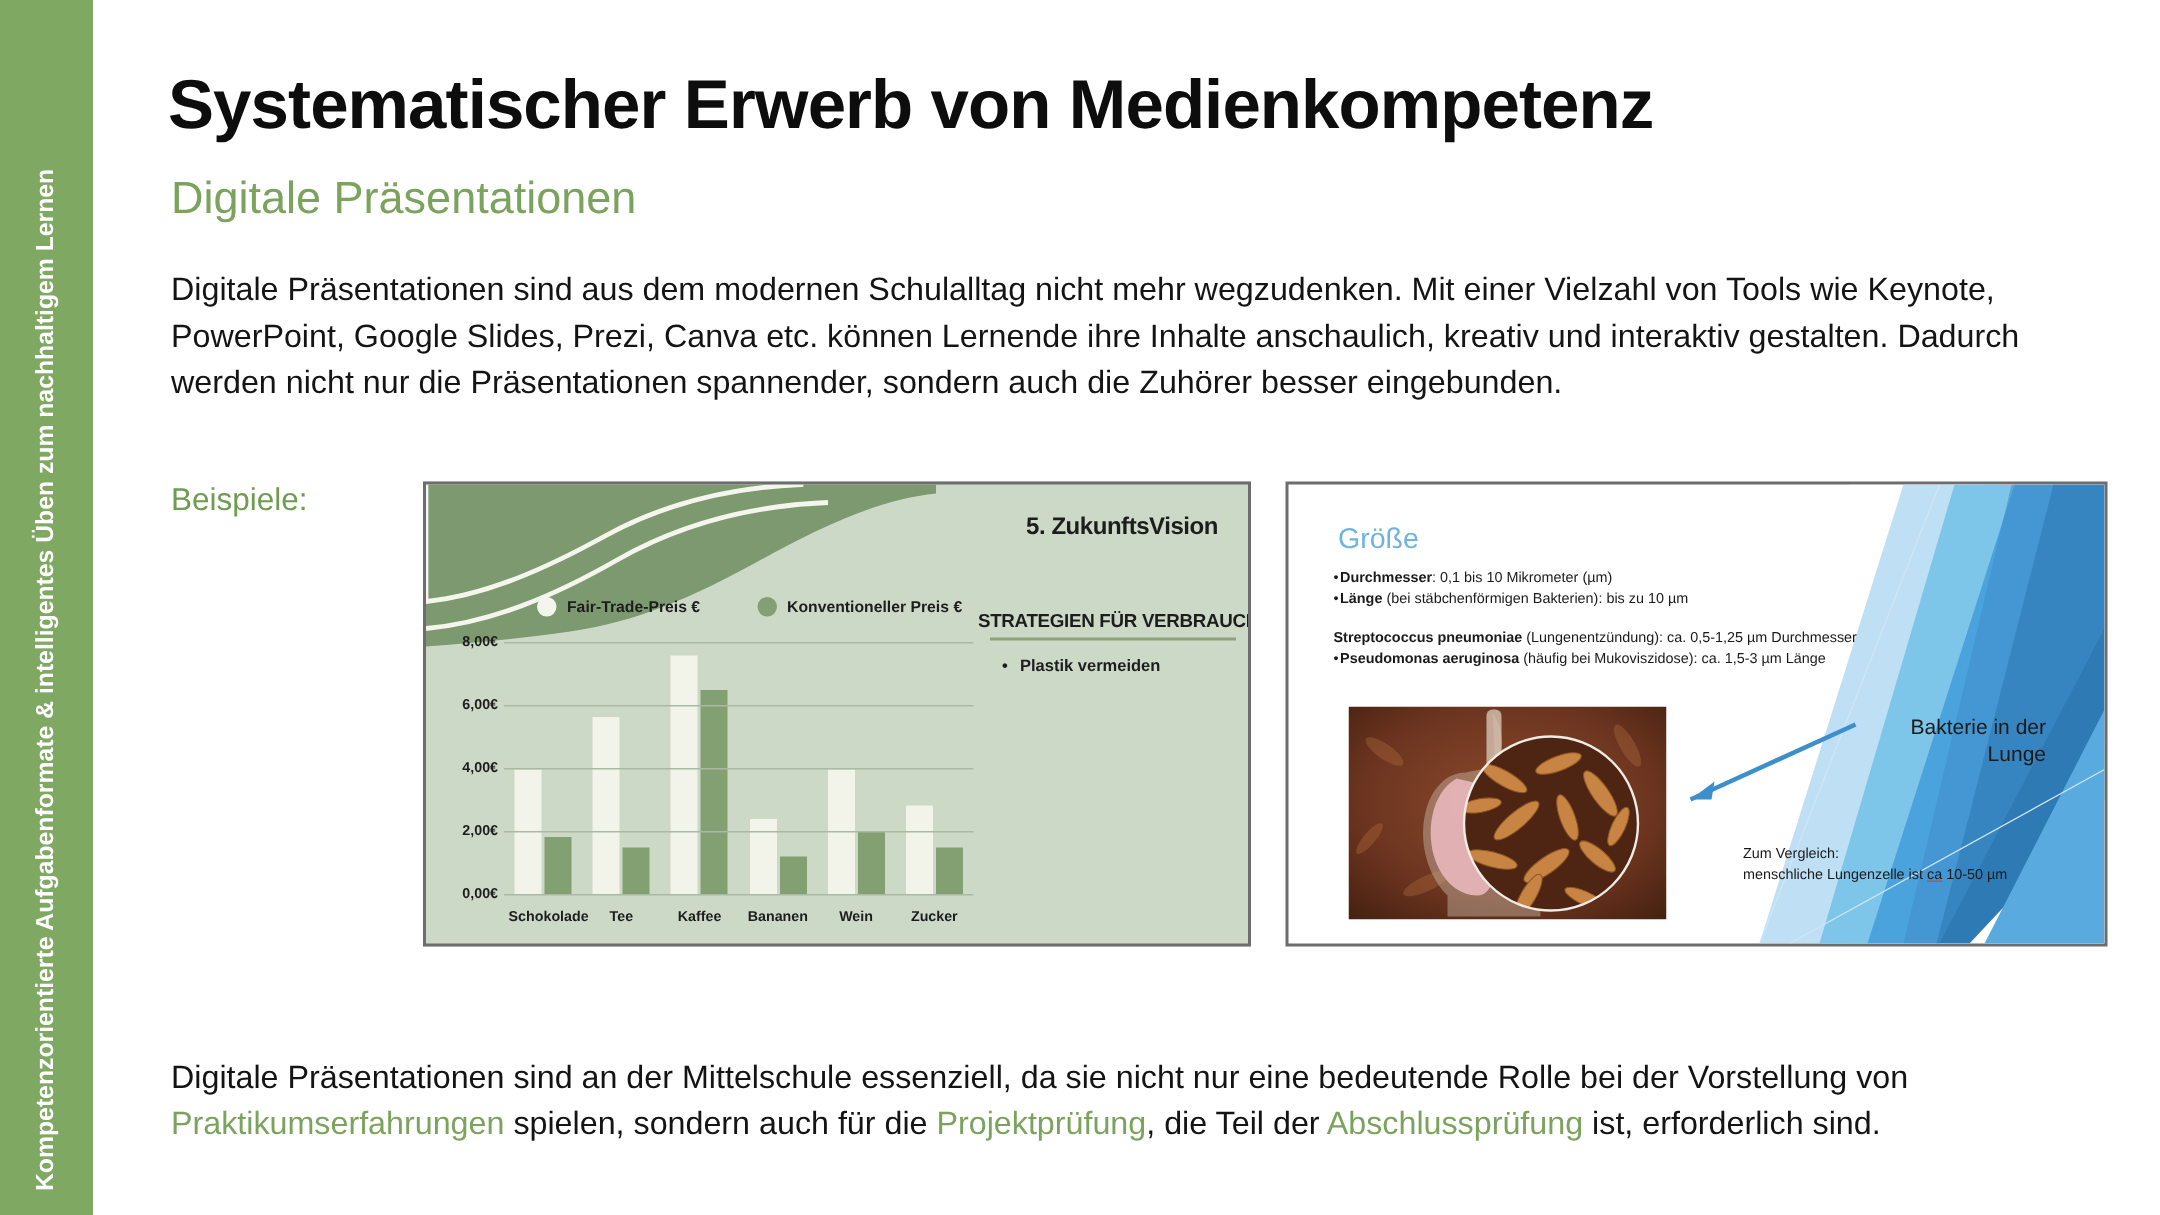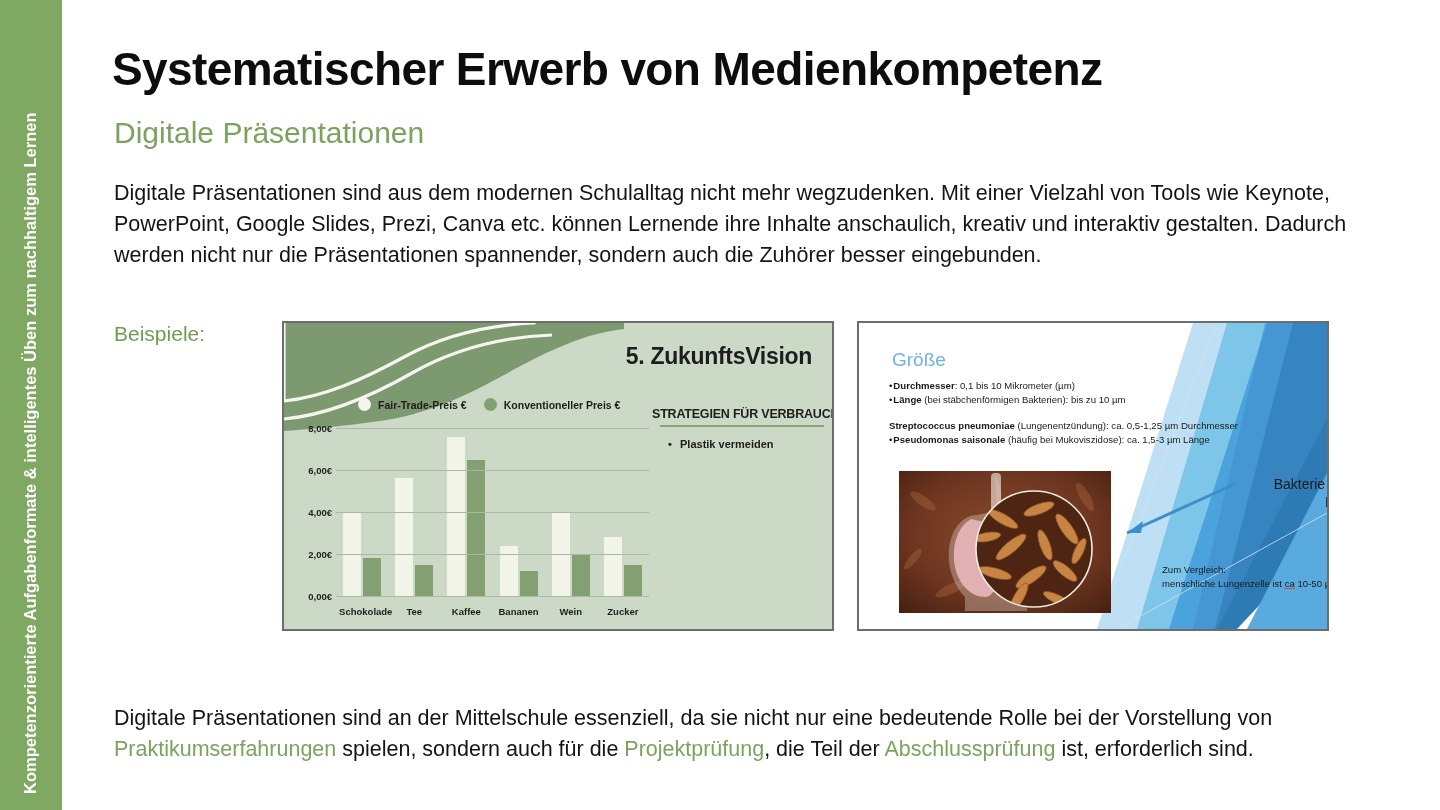--- a/index.html
+++ b/index.html
@@ -99,33 +99,33 @@
   #chart-waves {
     position: absolute;
     left: 0; top: 0;
     width: 340px;
     height: 110px;
   }
   #chart-heading {
     position: absolute;
     right: 20px;
     top: 20px;
-    font-size: 23px;
+    font-size: 16px;
     font-weight: bold;
     color: #1d1d1d;
     letter-spacing: -0.3px;
     white-space: nowrap;
   }
   #chart-legend {
     position: absolute;
     left: 74px;
     top: 75px;
     display: flex;
     align-items: center;
-    gap: 17px;
+    gap: 38px;
   }
   .legend-entry {
     display: flex;
     align-items: center;
     gap: 7px;
   }
   .legend-swatch {
     width: 13px; height: 13px;
     border-radius: 50%;
     display: inline-block;
@@ -235,21 +235,21 @@
     position: absolute;
     left: 0;
     top: 0;
   }
 
   
   #bacteria-slide {
     position: absolute;
     left: 857px;
     top: 321px;
-    width: 472px;
+    width: 548px;
     height: 310px;
     background: #ffffff;
     border: 2px solid #6d6d6d;
     overflow: hidden;
     box-sizing: border-box;
   }
   #bacteria-deco {
     position: absolute;
     right: 0; top: 0;
     width: 230px;
@@ -424,21 +424,21 @@
   </svg>
 
   <div id="bacteria-title">Größe</div>
 
   <div id="bacteria-block-1">
       <div><span class="bul"></span><b>Durchmesser</b>: 0,1 bis 10 Mikrometer (µm)</div>
       <div><span class="bul"></span><b>Länge</b> (bei stäbchenförmigen Bakterien): bis zu 10 µm</div>
     </div>
   <div id="bacteria-block-2">
       <div><b>Streptococcus pneumoniae</b> (Lungenentzündung): ca. 0,5-1,25 µm Durchmesser</div>
-      <div><span class="bul"></span><b>Pseudomonas saisonale</b> (häufig bei Mukoviszidose): ca. 1,5-3 µm Länge</div>
+      <div><span class="bul"></span><b>Pseudomonas aeruginosa</b> (häufig bei Mukoviszidose): ca. 1,5-3 µm Länge</div>
     </div>
 
   <svg id="bacteria-photo" viewBox="0 0 212 142" preserveAspectRatio="none">
     <defs>
       <radialGradient id="bg1" cx="50%" cy="45%" r="75%">
         <stop offset="0%" stop-color="#8a4a2c"></stop>
         <stop offset="60%" stop-color="#6d3520"></stop>
         <stop offset="100%" stop-color="#43200f"></stop>
       </radialGradient>
       <clipPath id="circClip">

